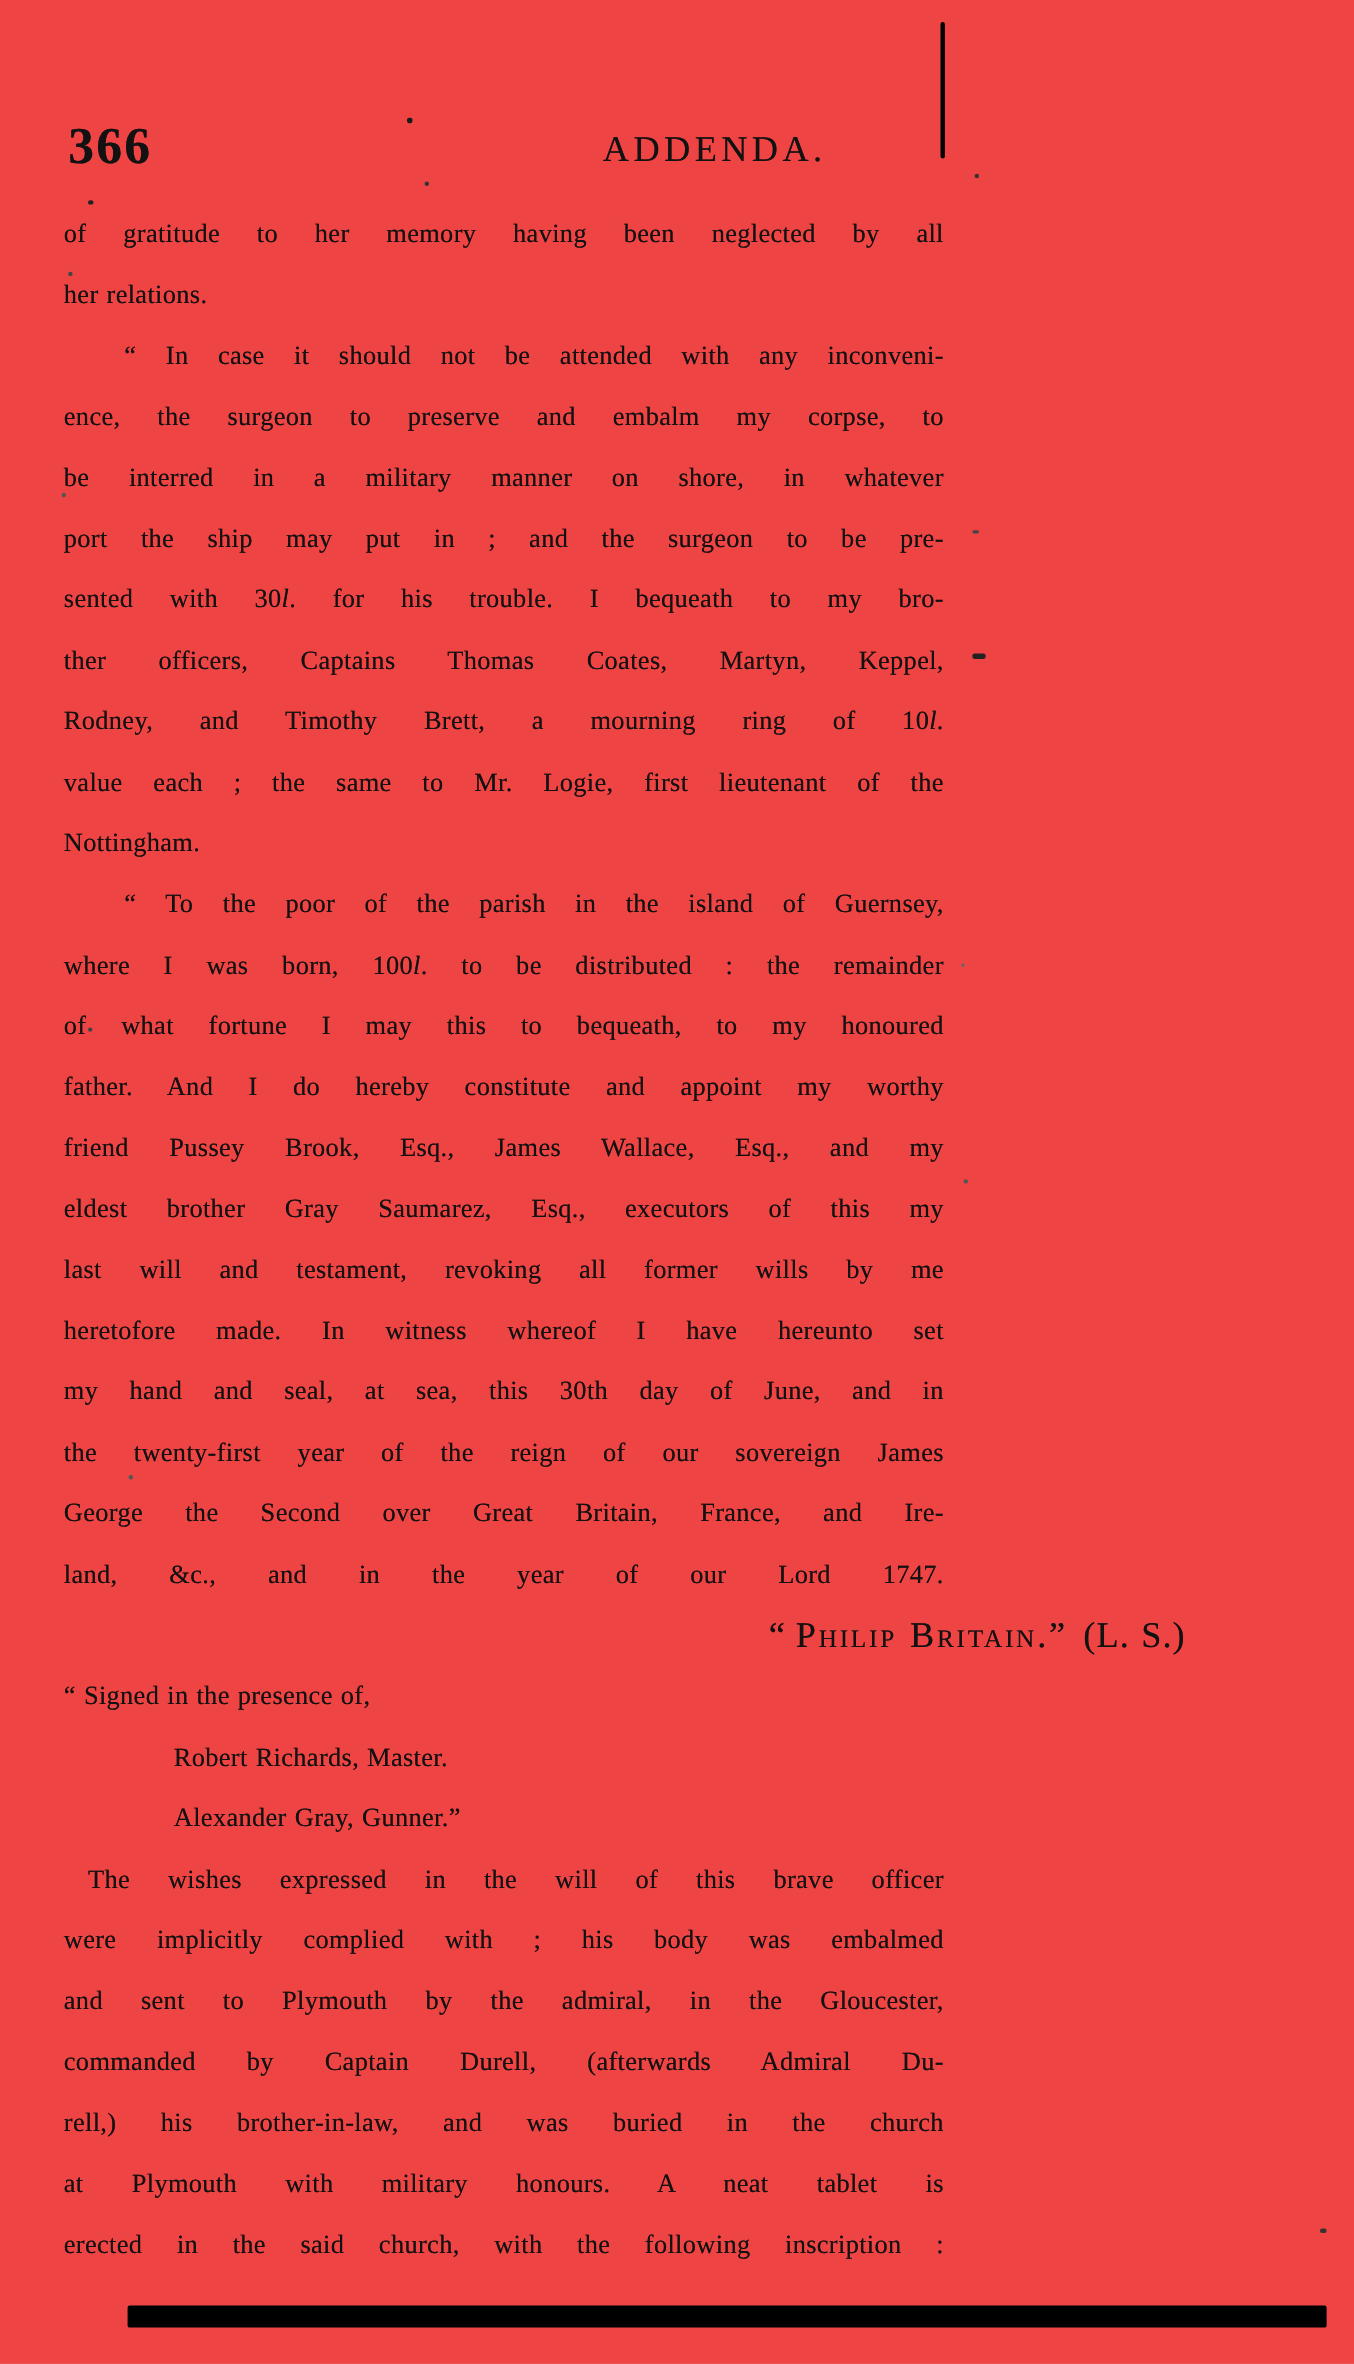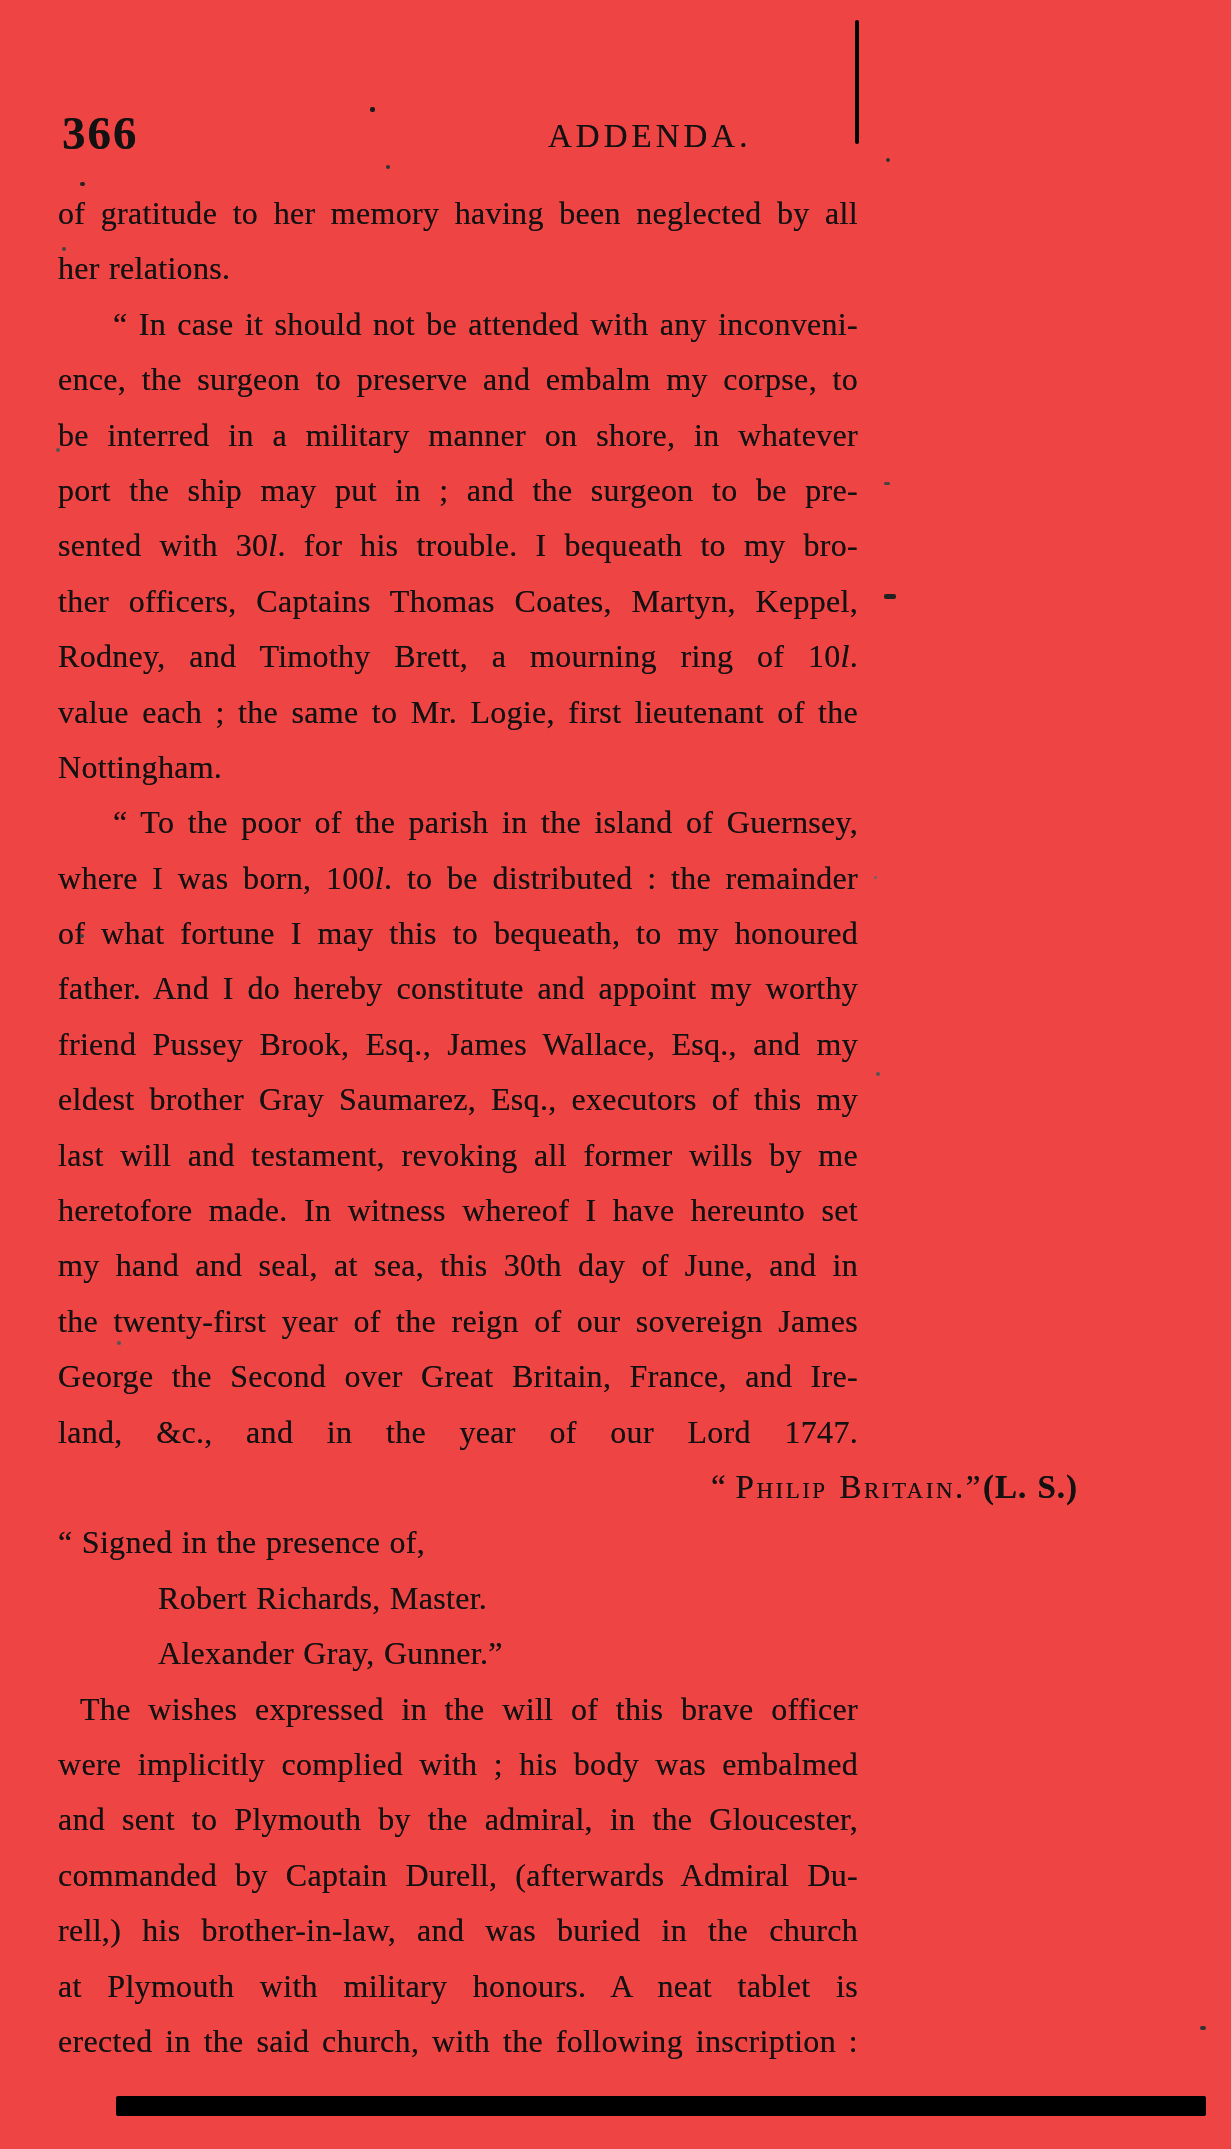--- a/index.html
+++ b/index.html
@@ -20,40 +20,40 @@
   .running-header{
     position:absolute;left:548px;top:118px;
     font-size:33px;letter-spacing:4px;
     text-shadow:0 0 0.5px rgba(0,0,0,.55);
   }
   .text-block{
     position:absolute;left:58px;top:186px;width:800px;
   }
   .line{
     height:55.4px;line-height:55.4px;
-    font-size:32px;
+    font-size:24px;
     letter-spacing:0.3px;
     word-spacing:1px;
     overflow:visible;
     white-space:normal;
     text-shadow:0 0 0.55px rgba(0,0,0,.6);
   }
   .line.full{text-align:justify;text-align-last:justify;}
   .line.end{text-align:left;}
   .line.ind{text-indent:55px;}
   .line.ind2{text-indent:22px;}
   .line.wit{padding-left:100px;}
   .line.sig{
     width:1020px;text-align:right;text-align-last:right;
     font-size:33px;
   }
   .line.sig .sc{
     font-variant:small-caps;letter-spacing:2.5px;
   }
-  .line.sig .seal{letter-spacing:1px;font-weight:bold;}
+  .line.sig .seal{margin-left:14px;letter-spacing:1px;}
   .line i{font-style:italic;}
   .artifact{position:absolute;}
 </style>
 </head>
 <body>
 
 <div class="page">
   <div class="page-number">366</div>
   <div class="running-header">ADDENDA.</div>
   <div class="text-block">

